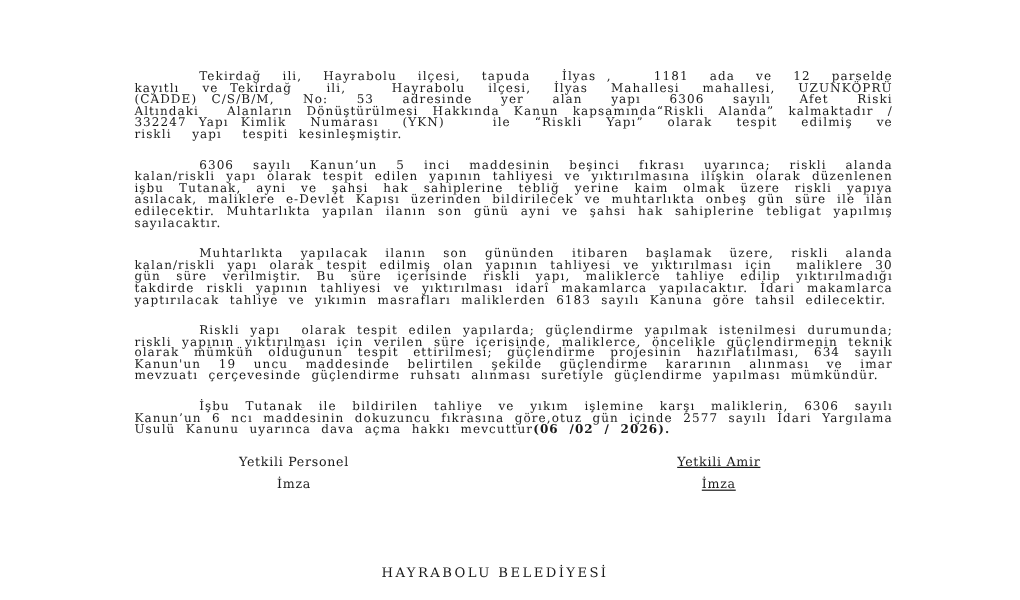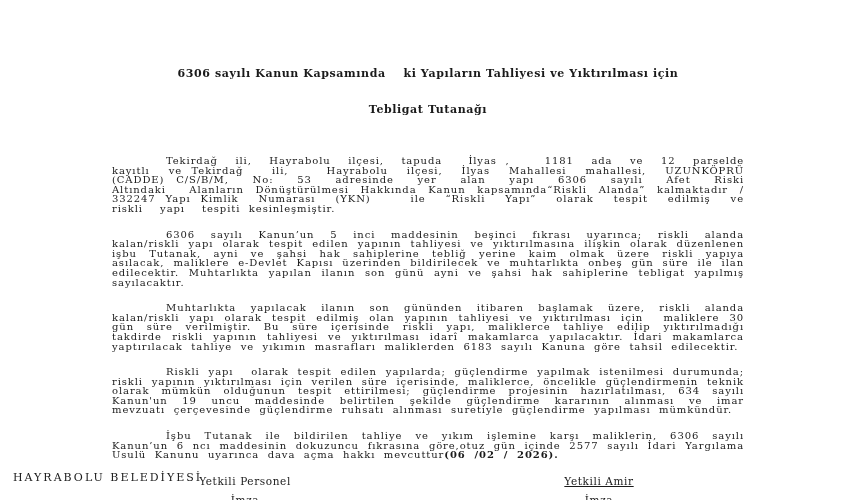--- a/index.html
+++ b/index.html
@@ -64,35 +64,31 @@
   .sig.left  { left: 64px; }
   .sig.right { left: 418px; text-decoration: underline; }
   .sig-sub {
     margin-top: 9px;
   }
   .footer {
     position: absolute;
     left: 3px;
     right: 38px;
     bottom: 16px;
-    text-align: left;
+    text-align: center;
     font-size: 11px;
     letter-spacing: 2px;
     padding-left: 10px;
   }
 </style>
 </head>
 <body>
 
 <div class="page">
 
-  <div class="doc-title">
-    <div>6306 sayılı Kanun Kapsamında    ki Yapıların Tahliyesi ve Yıktırılması için</div>
-    <div>Tebligat Tutanağı</div>
-  </div>
 
   <div class="body-text">
     <p class="para gap-after">Tekirdağ  ili,  Hayrabolu  ilçesi,  tapuda   İlyas ,    1181  ada  ve  12  parselde  kayıtlı  ve Tekirdağ   ili,    Hayrabolu  ilçesi,  İlyas  Mahallesi  mahallesi,  UZUNKÖPRÜ  (CADDE) C/S/B/M,  No:  53  adresinde  yer  alan  yapı  6306  sayılı  Afet  Riski  Altındaki  Alanların Dönüştürülmesi Hakkında Kanun kapsamında“Riskli Alanda” kalmaktadır / 332247 Yapı Kimlik  Numarası  (YKN)    ile  “Riskli  Yapı”  olarak  tespit  edilmiş  ve  riskli  yapı  tespiti kesinleşmiştir.</p>
     <p class="para">6306 sayılı Kanun’un 5 inci maddesinin beşinci fıkrası uyarınca; riskli alanda kalan/riskli yapı olarak tespit edilen yapının tahliyesi ve yıktırılmasına ilişkin olarak düzenlenen işbu Tutanak, ayni ve şahsi hak sahiplerine tebliğ yerine kaim olmak üzere riskli yapıya asılacak, maliklere e-Devlet Kapısı üzerinden bildirilecek ve muhtarlıkta onbeş gün süre ile ilan edilecektir. Muhtarlıkta yapılan ilanın son günü ayni ve şahsi hak sahiplerine tebligat yapılmış sayılacaktır.</p>
     <p class="para">Muhtarlıkta yapılacak ilanın son gününden itibaren başlamak üzere, riskli alanda kalan/riskli yapı olarak tespit edilmiş olan yapının tahliyesi ve yıktırılması için  maliklere 30 gün süre verilmiştir. Bu süre içerisinde riskli yapı, maliklerce tahliye edilip yıktırılmadığı takdirde riskli yapının tahliyesi ve yıktırılması idarî makamlarca yapılacaktır. İdari makamlarca yaptırılacak tahliye ve yıkımın masrafları maliklerden 6183 sayılı Kanuna göre tahsil edilecektir.</p>
     <p class="para">Riskli yapı  olarak tespit edilen yapılarda; güçlendirme yapılmak istenilmesi durumunda; riskli yapının yıktırılması için verilen süre içerisinde, maliklerce, öncelikle güçlendirmenin teknik olarak mümkün olduğunun tespit ettirilmesi; güçlendirme projesinin hazırlatılması, 634 sayılı Kanun'un 19 uncu maddesinde belirtilen şekilde güçlendirme kararının alınması ve imar mevzuatı çerçevesinde güçlendirme ruhsatı alınması suretiyle güçlendirme yapılması mümkündür.</p>
     <p class="para"><span>İşbu Tutanak ile bildirilen tahliye ve yıkım işlemine karşı maliklerin, 6306 sayılı Kanun’un 6 ncı maddesinin dokuzuncu fıkrasına göre,otuz gün içinde 2577 sayılı İdari Yargılama Usulü Kanunu uyarınca dava açma hakkı mevcuttur</span><span class="bold-date">(06 /02 / 2026).</span></p>
   </div>
 
   <div class="sig-row">

